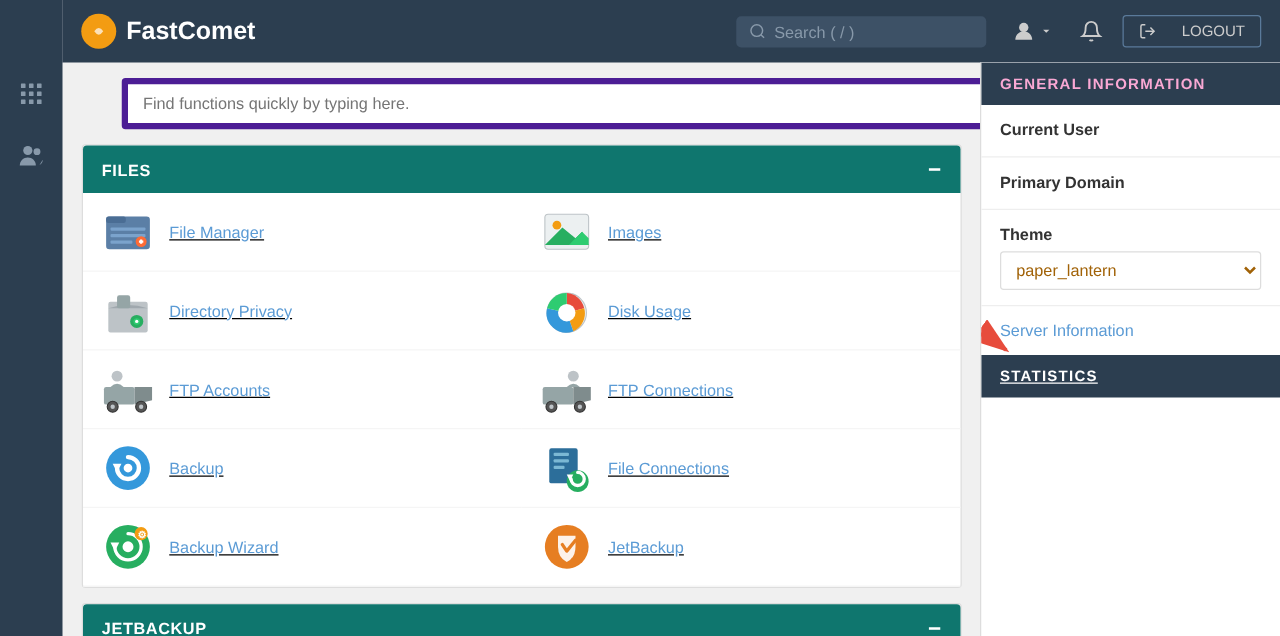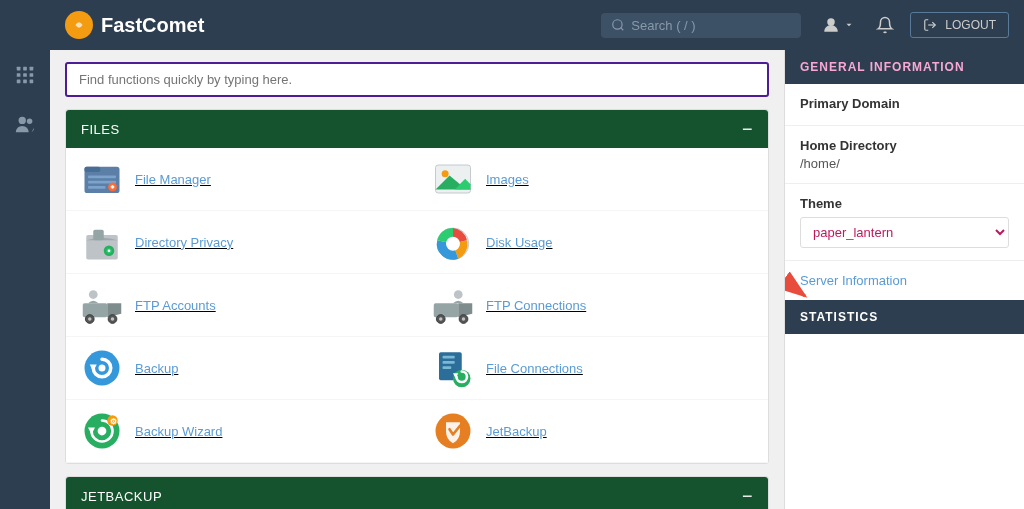--- a/index.html
+++ b/index.html
@@ -107,64 +107,65 @@
     .logout-btn {
       background: transparent;
       border: 1px solid #5a7a9a;
       color: #ccc;
       padding: 5px 12px;
       border-radius: 3px;
       cursor: pointer;
       font-size: 12px;
       display: flex;
       align-items: center;
-      gap: 8px;
+      gap: 20px;
     }
 
     
     .body-row {
       display: flex;
       flex: 1;
       overflow: hidden;
     }
 
     
     .content-area {
       flex: 1;
       padding: 12px 15px;
       overflow-y: auto;
       background: #f0f0f0;
     }
 
     
     .quick-find {
       background: white;
-      border: 2px solid #4c1d95;
+      border: 5px solid #4c1d95;
       border-radius: 3px;
       padding: 8px 12px;
       width: 100%;
       margin-bottom: 12px;
       font-size: 13px;
       color: #0369a1;
       outline: none;
+      margin-left: 32px;
     }
 
     
     .section-panel {
       background: white;
       border: 1px solid #ddd;
       border-radius: 3px;
       margin-bottom: 12px;
     }
     .section-header {
-      background: #14532d;
+      background: #0f766e;
       color: white;
       padding: 10px 15px;
       font-size: 13px;
-      font-weight: normal;
+      font-weight: bold;
       letter-spacing: 0.5px;
       display: flex;
       justify-content: space-between;
       align-items: center;
       border-radius: 3px 3px 0 0;
     }
     .section-header .minus-btn {
       color: white;
       font-size: 18px;
       cursor: pointer;
@@ -232,39 +233,40 @@
     .info-value {
       font-size: 13px;
       color: #555;
     }
     .theme-select {
       width: 100%;
       padding: 6px 8px;
       border: 1px solid #ddd;
       border-radius: 3px;
       font-size: 13px;
-      color: #be185d;
+      color: #a16207;
       margin-top: 4px;
       background: white;
       cursor: pointer;
     }
     .server-info-link {
       color: #5b9bd5;
       font-size: 13px;
       text-decoration: none;
       display: block;
       padding: 12px 15px;
     }
     .stats-header {
       background: #2c3e50;
       color: white;
       padding: 10px 15px;
       font-size: 12px;
       font-weight: bold;
       letter-spacing: 1px;
+      text-decoration: underline;
     }
   </style>
 </head>
 <body>
 
 <div class="sidebar">
   <div class="sidebar-logo">
     
   </div>
   <div class="sidebar-icon">
@@ -512,30 +514,30 @@
         </div>
       </div>
 
     </div>
 
     <div class="right-sidebar">
       <div class="info-header">
         <span>GENERAL INFORMATION</span>
       </div>
 
+      <div class="info-row">
+        <span class="info-label">Current User</span>
+        <span class="info-value"></span>
+      </div>
 
       <div class="info-row">
         <span class="info-label">Primary Domain</span>
         <span class="info-value"></span>
       </div>
 
-      <div class="info-row">
-        <span class="info-label">Home Directory</span>
-        <span class="info-value">/home/</span>
-      </div>
 
 
       <div class="info-row">
         <span class="info-label">Theme</span>
         <select class="theme-select">
           <option>paper_lantern</option>
         </select>
       </div>
 
       <div style="position:relative;">

